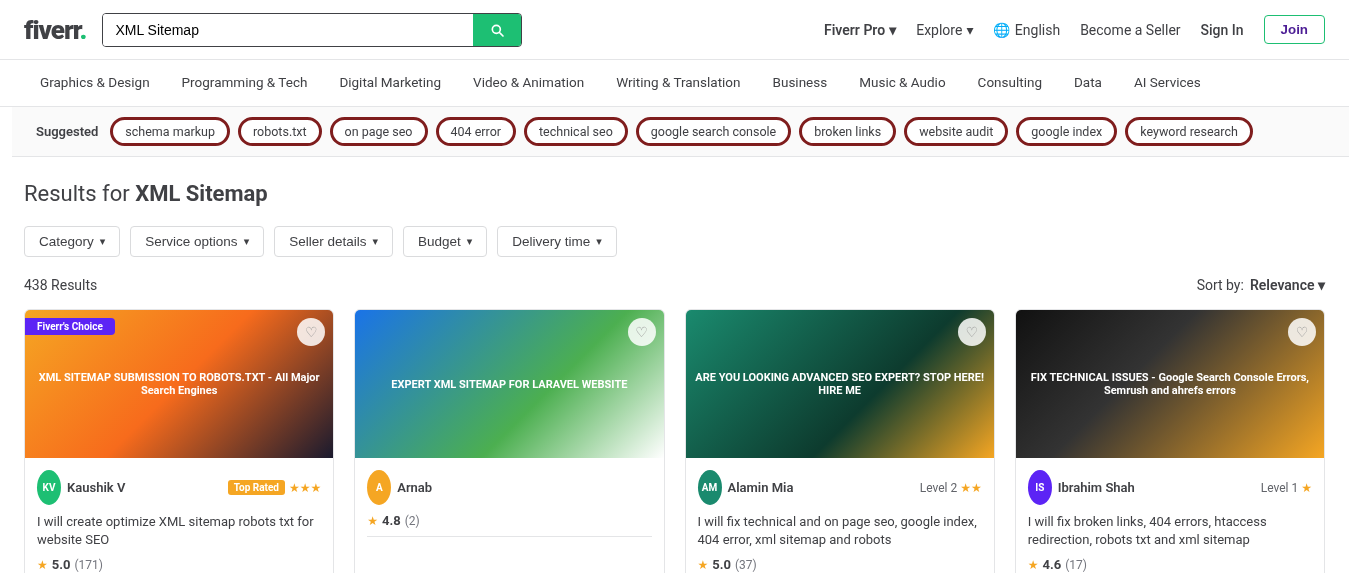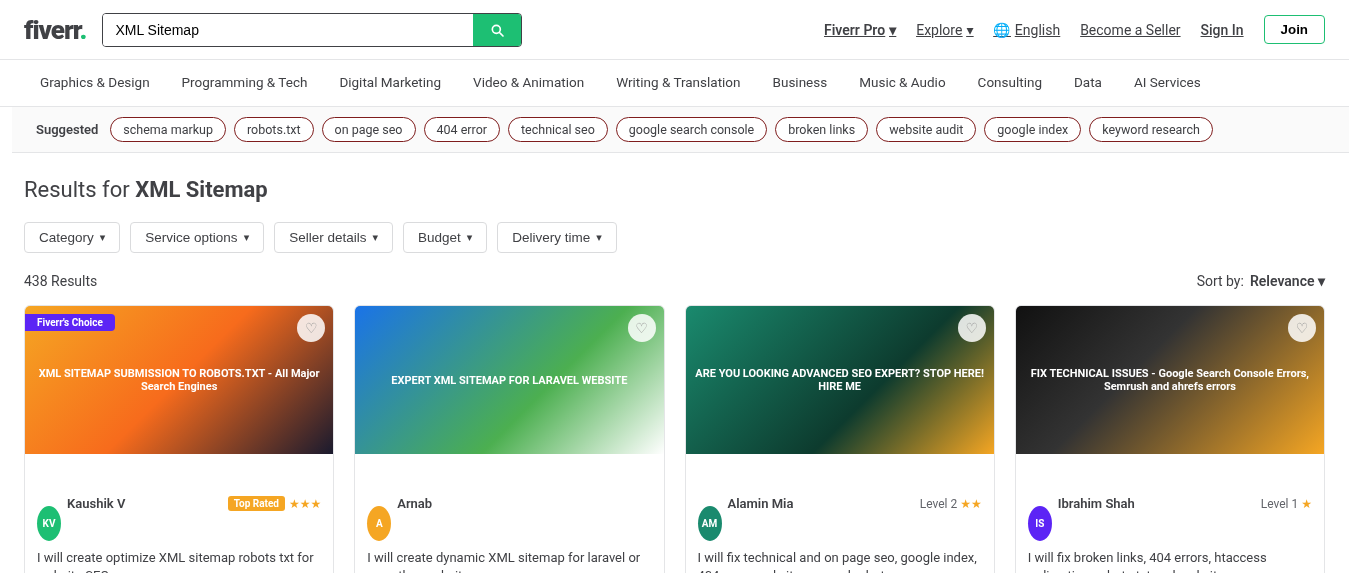--- a/index.html
+++ b/index.html
@@ -7,34 +7,34 @@
 
     
     .header { display: flex; align-items: center; padding: 0 24px; height: 60px; border-bottom: 1px solid #e4e5e7; gap: 16px; }
     .logo { font-size: 26px; font-weight: 900; color: #1dbf73; letter-spacing: -1px; flex-shrink: 0; }
     .logo span { color: #404145; }
     .search-bar { display: flex; flex: 0 0 420px; border: 1.5px solid #404145; border-radius: 4px; overflow: hidden; }
     .search-bar input { flex: 1; border: none; outline: none; padding: 8px 12px; font-size: 14px; }
     .search-btn { background: #1dbf73; border: none; padding: 0 16px; cursor: pointer; display: flex; align-items: center; justify-content: center; }
     .search-btn svg { fill: #fff; }
     .header-nav { display: flex; align-items: center; gap: 20px; margin-left: auto; font-size: 14px; color: #404145; }
-    .header-nav span { cursor: pointer; white-space: nowrap; display: flex; align-items: flex-end; gap: 4px; text-decoration: underline; }
+    .header-nav span { cursor: pointer; white-space: nowrap; display: flex; align-items: flex-end; gap: 4px; }
     .fiverr-pro { font-weight: 600; }
     .become-seller { cursor: pointer; }
     .sign-in { cursor: pointer; font-weight: 500; }
-    .join-btn { border: 1.5px solid #1dbf73; color: #000000; padding: 6px 16px; border-radius: 4px; cursor: pointer; font-weight: 600; background: #fff; }
+    .join-btn { border: 1.5px solid #1dbf73; color: #4c1d95; padding: 6px 16px; border-radius: 4px; cursor: pointer; font-weight: 600; background: #fff; }
 
     
     .cat-nav { display: flex; gap: 0; border-bottom: 1px solid #e4e5e7; padding: 0 24px; overflow-x: auto; text-align: center; }
     .cat-nav-item { padding: 14px 16px; font-size: 13.5px; color: #404145; white-space: nowrap; cursor: pointer; border-bottom: 2px solid transparent; }
 
     
     .suggested-bar { display: flex; align-items: center; gap: 8px; padding: 10px 24px; border-bottom: 1px solid #e4e5e7; flex-wrap: wrap; background: #fafafa; margin-left: 12px; }
     .suggested-label { font-size: 13px; font-weight: 600; color: #404145; margin-right: 4px; }
-    .tag { border: 1px solid #7f1d1d; border-radius: 20px; padding: 4px 12px; font-size: 12.5px; color: #404145; cursor: pointer; background: #fff; white-space: nowrap; }
+    .tag { border: 3px solid #7f1d1d; border-radius: 20px; padding: 4px 12px; font-size: 12.5px; color: #404145; cursor: pointer; background: #fff; white-space: nowrap; }
 
     
     .main { padding: 24px 24px; }
     .results-title { font-size: 22px; font-weight: 400; color: #404145; margin-bottom: 20px; }
     .results-title strong { font-weight: 700; }
 
     
     .filters { display: flex; gap: 10px; margin-bottom: 20px; flex-wrap: wrap; }
     .filter-btn { border: 1px solid #dadbdd; border-radius: 4px; padding: 7px 14px; font-size: 13.5px; color: #404145; background: #fff; cursor: pointer; display: flex; align-items: center; gap: 6px; }
     .chevron { font-size: 11px; }
@@ -51,21 +51,21 @@
     .card-img-placeholder { width: 100%; height: 100%; display: flex; align-items: center; justify-content: center; font-size: 11px; color: #fff; font-weight: 700; text-align: center; padding: 8px; }
     .card-img-1 { background: linear-gradient(135deg, #f5a623 0%, #f76b1c 50%, #1a1a2e 100%); }
     .card-img-2 { background: linear-gradient(135deg, #1a73e8 0%, #4caf50 60%, #fff 100%); }
     .card-img-3 { background: linear-gradient(135deg, #1a8a6e 0%, #0d3b2e 60%, #f5a623 100%); }
     .card-img-4 { background: linear-gradient(135deg, #111 0%, #333 40%, #f5a623 100%); }
     .heart-btn { position: absolute; top: 8px; right: 8px; background: rgba(255,255,255,0.85); border: none; border-radius: 50%; width: 28px; height: 28px; display: flex; align-items: center; justify-content: center; cursor: pointer; font-size: 14px; color: #999; }
     .fiverr-choice { position: absolute; top: 8px; left: 0; background: #5c24f5; color: #fff; font-size: 10px; font-weight: 700; padding: 3px 12px; border-radius: 0 4px 4px 0; }
     .card-body { padding: 12px; }
     .seller-info { display: flex; align-items: center; justify-content: space-between; margin-bottom: 8px; }
     .seller-left { display: flex; align-items: center; gap: 6px; }
-    .avatar { width: 24px; height: 35px; border-radius: 50%; background: #1dbf73; display: flex; align-items: center; justify-content: center; font-size: 10px; color: #fff; font-weight: 700; flex-shrink: 0; margin-top: 40px; }
+    .avatar { width: 24px; height: 35px; border-radius: 50%; background: #1dbf73; display: flex; align-items: center; justify-content: center; font-size: 10px; color: #fff; font-weight: 700; flex-shrink: 0; }
     .avatar-2 { background: #f5a623; }
     .avatar-3 { background: #1a8a6e; }
     .avatar-4 { background: #5c24f5; }
     .seller-name { font-size: 13px; font-weight: 600; color: #404145; }
     .seller-badge { display: flex; align-items: center; gap: 4px; }
     .top-rated { background: #f5a623; color: #fff; font-size: 10px; font-weight: 700; padding: 2px 6px; border-radius: 3px; }
     .level-badge { font-size: 12px; color: #62646a; }
     .stars-orange { color: #f5a623; font-size: 12px; }
     .card-desc { font-size: 13px; color: #404145; line-height: 1.4; margin-bottom: 8px; min-height: 36px; }
     .card-rating { display: flex; align-items: center; gap: 4px; margin-bottom: 8px; }
@@ -208,21 +208,20 @@
       <button class="heart-btn">♡</button>
     </div>
     <div class="card-body">
       <div class="seller-info">
         <div class="seller-left">
           <div class="avatar avatar-2">A</div>
           <span class="seller-name">Arnab</span>
         </div>
         <div class="seller-badge"></div>
       </div>
-      <div class="card-desc">I will create dynamic XML sitemap for laravel or any other website</div>
       <div class="card-rating">
         <span class="stars-orange">★</span>
         <span class="rating-val">4.8</span>
         <span class="rating-count">(2)</span>
       </div>
       <hr class="card-divider">
 
     </div>
   </div>
       <div class="card">

